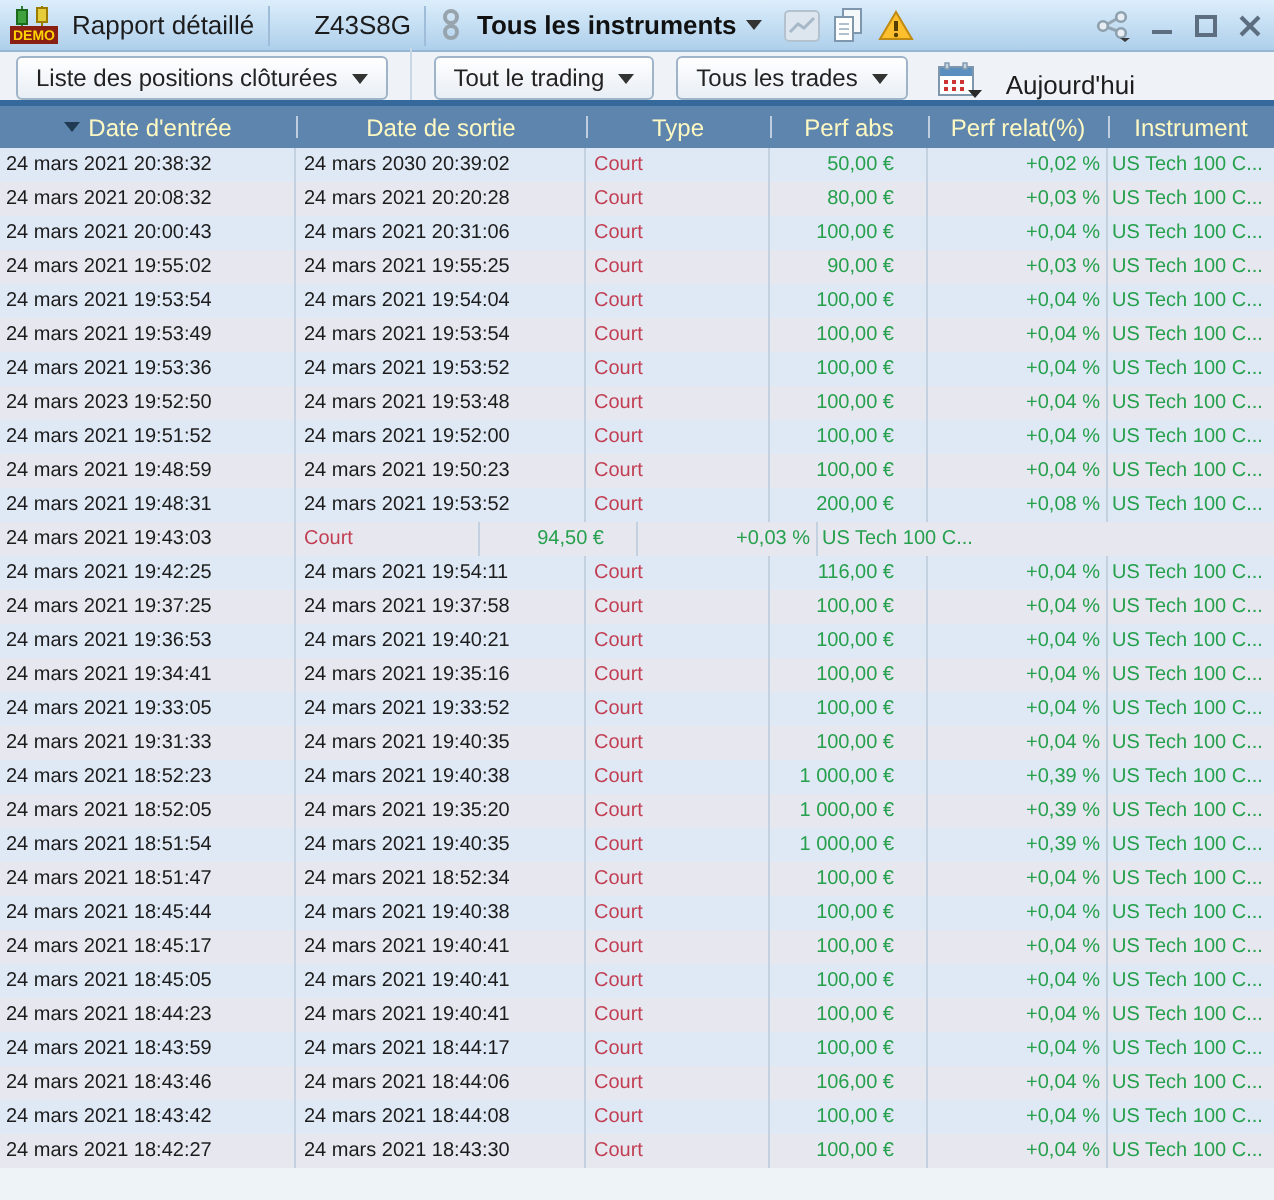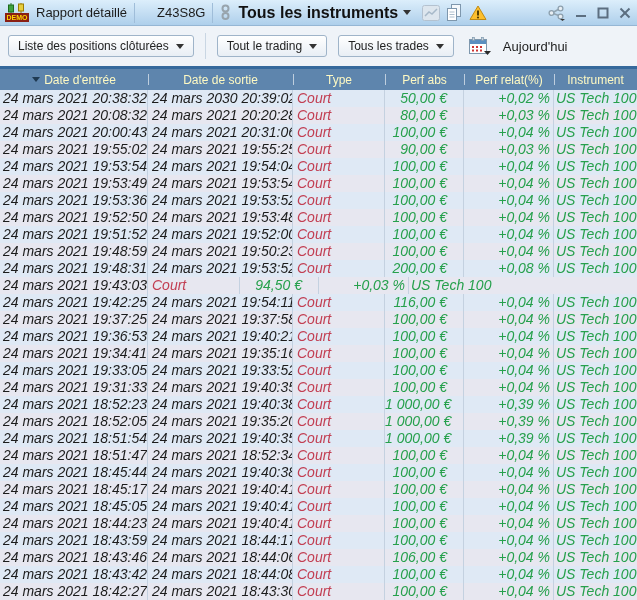--- a/index.html
+++ b/index.html
@@ -7,30 +7,30 @@
     font-family:"Liberation Sans", sans-serif; background:#fff; }
   .window { position:relative; width:637px; height:600px; background:#eef3f8; }
 
   
   .titlebar { display:flex; align-items:center; height:26px; padding:0 5px;
     gap:7px; background:linear-gradient(#dceefb,#aecfeb);
     border-bottom:1px solid #95b6d4; }
   .tb-title { font-size:13px; color:#1c1c1c; }
   .tb-code  { font-size:13px; color:#1c1c1c;margin-left:15px; }
   .tb-sep { width:1px; height:20px; background:#9fbdd9; }
-  .tb-bold { font-weight:bold; font-size:16px; color:#111;text-align:center; }
+  .tb-bold { font-weight:bold; font-size:13px; color:#111;text-align:center; }
   .dropdown { display:flex; align-items:center; gap:5px; cursor:pointer; }
   .caret { width:0; height:0; border-left:4px solid transparent;
     border-right:4px solid transparent; border-top:5px solid #333; }
   .spacer { flex:1; }
   .winbtn { display:flex; align-items:center; justify-content:center;
     width:15px; height:15px; cursor:pointer; }
 
   
-  .toolbar { display:flex; align-items:center; height:40px; padding:0 8px;
+  .toolbar { display:flex; align-items:flex-end; height:24px; padding:0 8px;
     gap:11px; background:#eff3f8; }
   .btn { display:flex; align-items:center; gap:7px; height:22px;
     padding:0 9px; background:linear-gradient(#ffffff,#e8eef5);
     border:1px solid #9fb4c9; border-radius:3px; font-size:12px; color:#222;
     cursor:pointer; white-space:nowrap; }
   .btn .caret { border-top-width:5px; }
   .tbar-sep { width:1px; height:26px; background:#c9d6e3; }
   .today-label { font-size:13px; color:#1c1c1c; }
 
   
@@ -38,21 +38,21 @@
     background:var(--accent-header,#5e85ad); color:#fef9c3; font-size:12px; }
   .th { display:flex; align-items:center; justify-content:center; gap:4px;
     position:relative; cursor:pointer; }
   .th + .th::before { content:""; position:absolute; left:0; top:5px;
     width:1px; height:11px; background:rgba(255,255,255,.6); }
   .sort-tri { width:0; height:0; border-left:4px solid transparent;
     border-right:4px solid transparent; border-top:5px solid #1f3a52; }
 
   .tbody { position:relative; }
   .row { display:flex; height:17px; background:var(--row-light,#dfe9f5);
-    font-size:14px; line-height:17px; cursor:default;font-style:italic; }
+    font-size:10px; line-height:17px; cursor:default; }
   .row.alt { background:var(--row-alt,#e7e7f0); }
   .cell { overflow:hidden; white-space:nowrap;
     border-right:1px solid #c4d1e0; }
   .cell:last-child { border-right:none; }
   .c-entry { width:148px; padding-left:3px; color:#1c1c1c; }
   .c-exit  { width:145px; padding-left:4px; color:#1c1c1c; }
   .c-type  { width:92px;  padding-left:4px; color:var(--negative,#c23e52); }
   .c-pabs  { width:79px;  padding-right:16px; text-align:right;
              color:var(--positive,#26a04c); }
   .c-prel  { width:90px;  padding-right:3px; text-align:right;
@@ -258,21 +258,21 @@
     <div class="row">
       <div class="cell c-entry">24 mars 2021 19:53:36</div>
       <div class="cell c-exit">24 mars 2021 19:53:52</div>
       <div class="cell c-type">Court</div>
       <div class="cell c-pabs">100,00 €</div>
       <div class="cell c-prel">+0,04 %</div>
       <div class="cell c-instr">US Tech 100 C...</div>
     </div>
 
     <div class="row alt">
-      <div class="cell c-entry">24 mars 2021 19:52:50</div>
+      <div class="cell c-entry">24 mars 2023 19:52:50</div>
       <div class="cell c-exit">24 mars 2021 19:53:48</div>
       <div class="cell c-type">Court</div>
       <div class="cell c-pabs">100,00 €</div>
       <div class="cell c-prel">+0,04 %</div>
       <div class="cell c-instr">US Tech 100 C...</div>
     </div>
 
     <div class="row">
       <div class="cell c-entry">24 mars 2021 19:51:52</div>
       <div class="cell c-exit">24 mars 2021 19:52:00</div>

